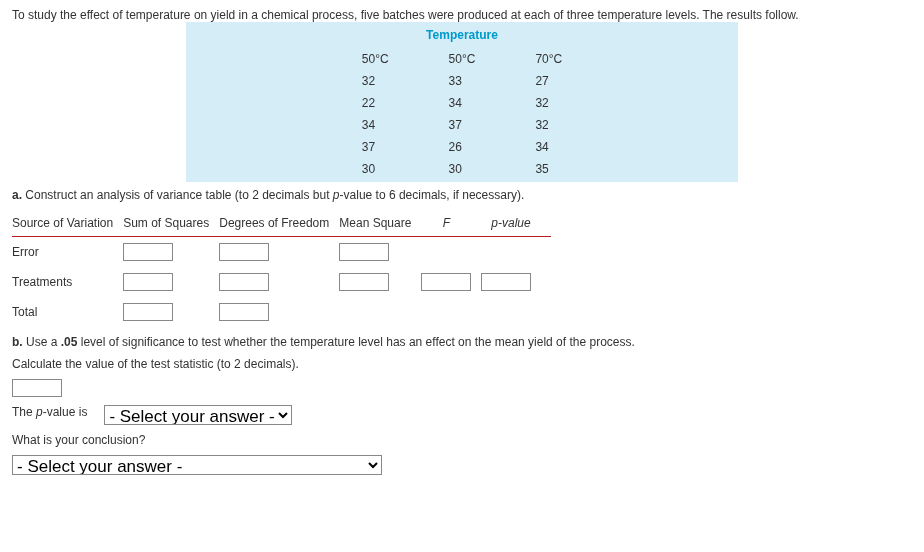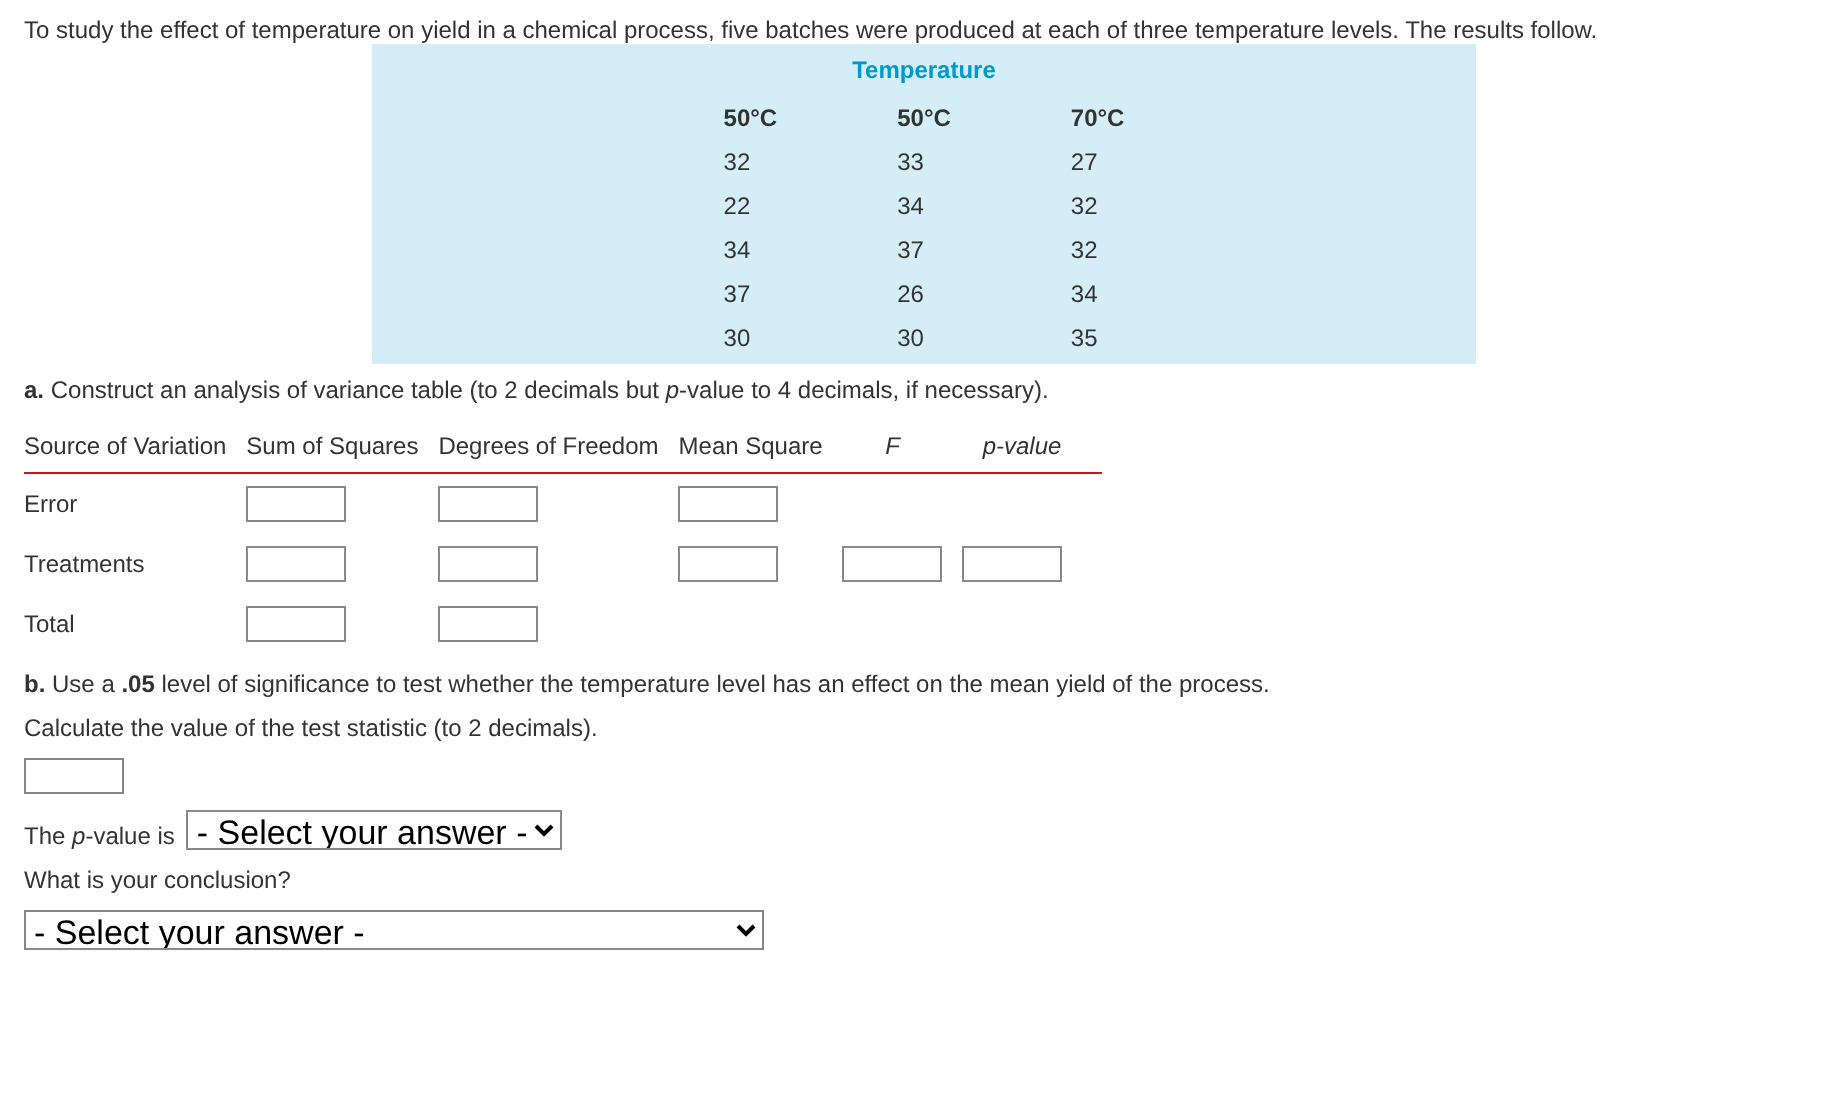--- a/index.html
+++ b/index.html
@@ -22,21 +22,21 @@
       text-align: center;
       color: #0099cc;
       font-weight: bold;
       margin-bottom: 6px;
     }
     .data-table {
       margin: 0 auto;
       border-collapse: collapse;
     }
     .data-table th {
-      font-weight: bold;
+      font-weight: normal;
       padding: 4px 30px;
       text-align: center;
     }
     .data-table td {
       padding: 4px 30px;
       text-align: left;
     }
     .part-label { margin: 6px 0 8px; }
     .part-label b { font-weight: bold; }
     .anova-table {
@@ -65,21 +65,21 @@
     }
     .line { margin: 8px 0; }
     select.sel {
       font-size: 17px;
       font-family: Verdana, Geneva, sans-serif;
       border: 1px solid #888;
       height: 20px;
       background: #fff;
     }
     select.sel-wide { width: 370px; }
-    .inline-row { display: flex; align-items: flex-end; gap: 6px; }
+    .inline-row { display: flex; align-items: flex-start; gap: 17px; }
     .ital { font-style: italic; }
   </style>
 </head>
 <body>
 
 <div class="intro">To study the effect of temperature on yield in a chemical process, five batches were produced at each of three temperature levels. The results follow.</div>
 
 <div class="data-table-wrap">
   <div class="temp-title">Temperature</div>
   <table class="data-table">
@@ -115,21 +115,21 @@
         <td>30</td>
         <td>30</td>
         <td>35</td>
       </tr>
     </tbody>
   </table>
 </div>
 
 <div class="part-label">
   <b>a.</b>
-  <span>Construct an analysis of variance table (to 2 decimals but </span><span class="ital">p</span><span>-value to 4 decimals, if necessary).</span>
+  <span>Construct an analysis of variance table (to 2 decimals but </span><span class="ital">p</span><span>-value to 6 decimals, if necessary).</span>
 </div>
 
 <table class="anova-table">
   <thead>
     <tr>
       <th>Source of Variation</th>
       <th>Sum of Squares</th>
       <th>Degrees of Freedom</th>
       <th>Mean Square</th>
       <th class="it">F</th>

